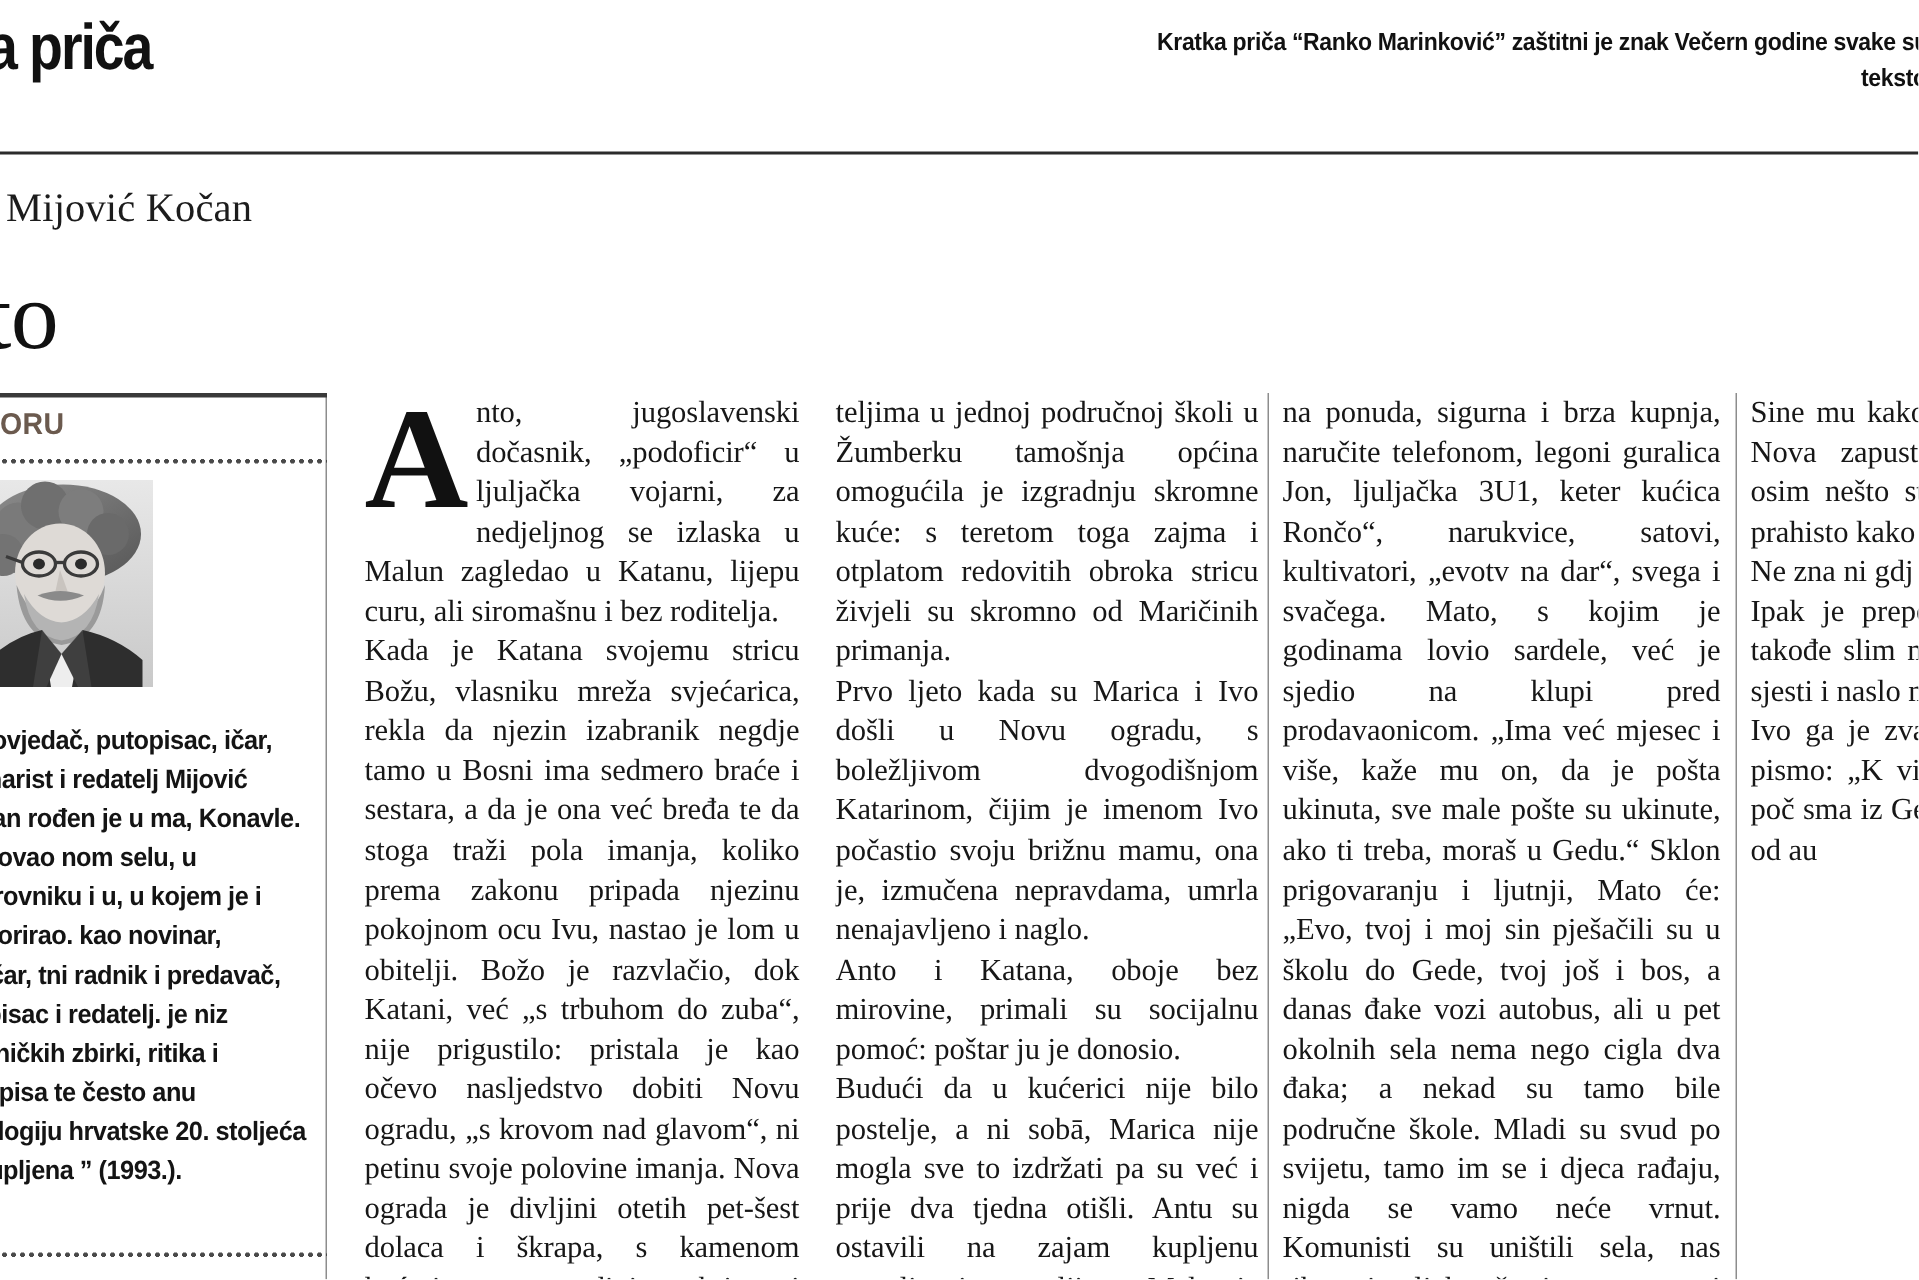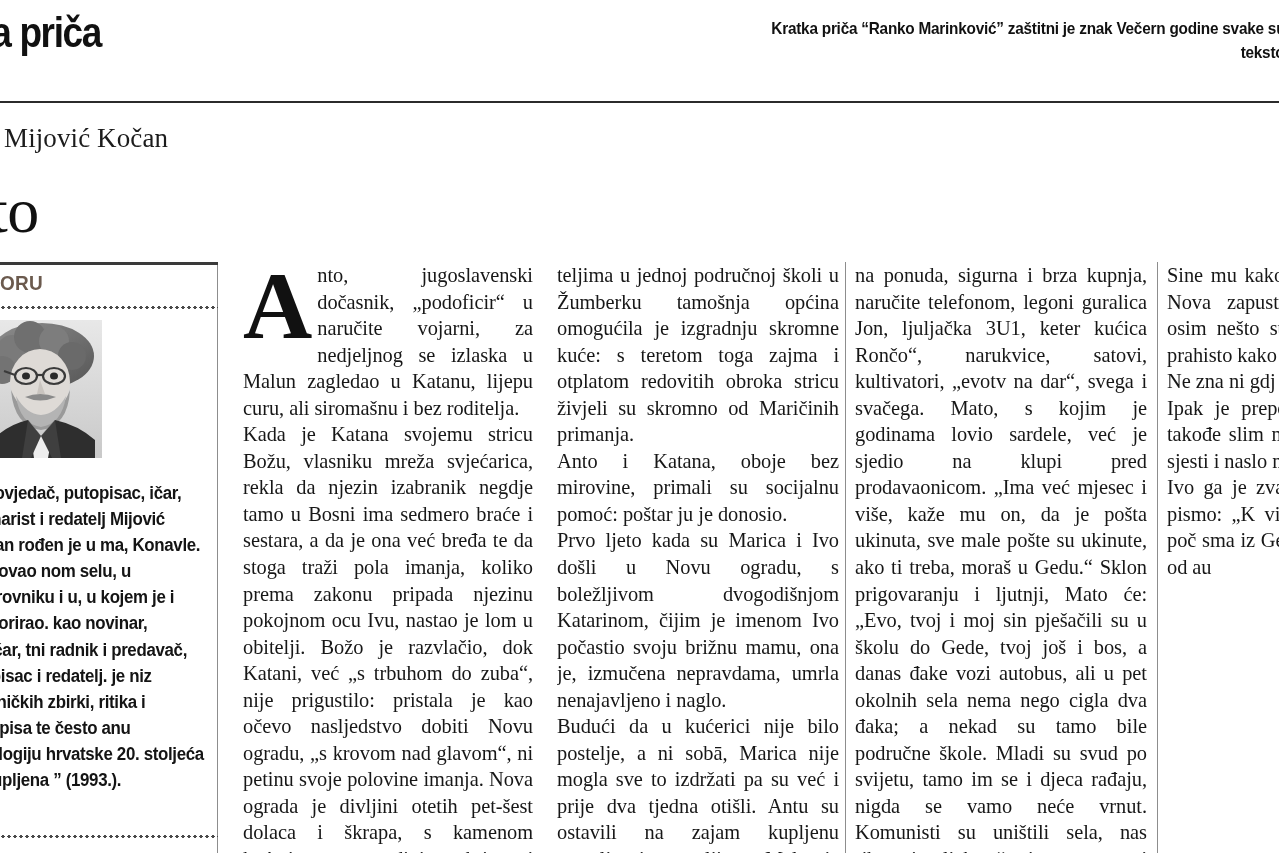--- a/index.html
+++ b/index.html
@@ -273,29 +273,29 @@
     <div class="author-bio">pripovjedač, putopisac, ičar, scenarist i redatelj Mijović Kočan rođen je u ma, Konavle. Školovao nom selu, u Dubrovniku i u, u kojem je i doktorirao. kao novinar, kritičar, tni radnik i predavač, ski pisac i redatelj. je niz pjesničkih zbirki, ritika i putopisa te često anu antologiju hrvatske 20. stoljeća “Skupljena ” (1993.).</div>
 
     <div class="dotrule dotrule-bottom"></div>
   </div>
 
   <div class="col-rule" style="left:845px;"></div>
   <div class="col-rule" style="left:1157px;"></div>
 
   <div class="col" id="col1">
     <p>
-      <span class="dropcap">A</span><span>nto, jugoslavenski dočasnik, „podoficir“ u naručite vojarni, za nedjeljnog se izlaska u Malun zagledao u Katanu, lijepu curu, ali siromašnu i bez roditelja.</span>
+      <span class="dropcap">A</span><span>nto, jugoslavenski dočasnik, „podoficir“ u ljuljačka vojarni, za nedjeljnog se izlaska u Malun zagledao u Katanu, lijepu curu, ali siromašnu i bez roditelja.</span>
     </p>
     <p>Kada je Katana svojemu stricu Božu, vlasniku mreža svjećarica, rekla da njezin izabranik negdje tamo u Bosni ima sedmero braće i sestara, a da je ona već bređa te da stoga traži pola imanja, koliko prema zakonu pripada njezinu pokojnom ocu Ivu, nastao je lom u obitelji. Božo je razvlačio, dok Katani, već „s trbuhom do zuba“, nije prigustilo: pristala je kao očevo nasljedstvo dobiti Novu ogradu, „s krovom nad glavom“, ni petinu svoje polovine imanja. Nova ograda je divljini otetih pet-šest dolaca i škrapa, s kamenom kućericom u sredini, pokrivenoj „kupama konalicama“ s kojih se kišnica slijeva u omanju gustijernu. Tu su se smjestili Katana i Anto, bez indicijâ. Božo im je</p>
   </div>
 
   <div class="col" id="col2">
     <p>teljima u jednoj područnoj školi u Žumberku tamošnja općina omogućila je izgradnju skromne kuće: s teretom toga zajma i otplatom redovitih obroka stricu živjeli su skromno od Maričinih primanja.</p>
+    <p>Prvo ljeto kada su Marica i Ivo došli u Novu ogradu, s boležljivom dvogodišnjom Katarinom, čijim je imenom Ivo počastio svoju brižnu mamu, ona je, izmučena nepravdama, umrla nenajavljeno i naglo.</p>
     <p>Anto i Katana, oboje bez mirovine, primali su socijalnu pomoć: poštar ju je donosio.</p>
-    <p>Prvo ljeto kada su Marica i Ivo došli u Novu ogradu, s boležljivom dvogodišnjom Katarinom, čijim je imenom Ivo počastio svoju brižnu mamu, ona je, izmučena nepravdama, umrla nenajavljeno i naglo.</p>
     <p>Budući da u kućerici nije bilo postelje, a ni sobā, Marica nije mogla sve to izdržati pa su već i prije dva tjedna otišli. Antu su ostavili na zajam kupljenu postelju i posteljinu. Mala je Katarina ipak nekoliko puta bila umočena u plavi Jadran. Ivo ju je nosio na ramenu do mora.</p>
 
   </div>
 
   <div class="col" id="col3">
     <p>na ponuda, sigurna i brza kupnja, naručite telefonom, legoni guralica Jon, ljuljačka 3U1, keter kućica Rončo“, narukvice, satovi, kultivatori, „evotv na dar“, svega i svačega. Mato, s kojim je godinama lovio sardele, već je sjedio na klupi pred prodavaonicom. „Ima već mjesec i više, kaže mu on, da je pošta ukinuta, sve male pošte su ukinute, ako ti treba, moraš u Gedu.“ Sklon prigovaranju i ljutnji, Mato će: „Evo, tvoj i moj sin pješačili su u školu do Gede, tvoj još i bos, a danas đake vozi autobus, ali u pet okolnih sela nema nego cigla dva đaka; a nekad su tamo bile područne škole. Mladi su svud po svijetu, tamo im se i djeca rađaju, nigda se vamo neće vrnut. Komunisti su uništili sela, nas ribare i seljake, žesti se on, a ovi sadašnji posve su nas dokrajčili. Ne, nemaš danas više busa, ili šutra ili pjehe.“</p>
 
   </div>
 
   <div class="col" id="col4">

